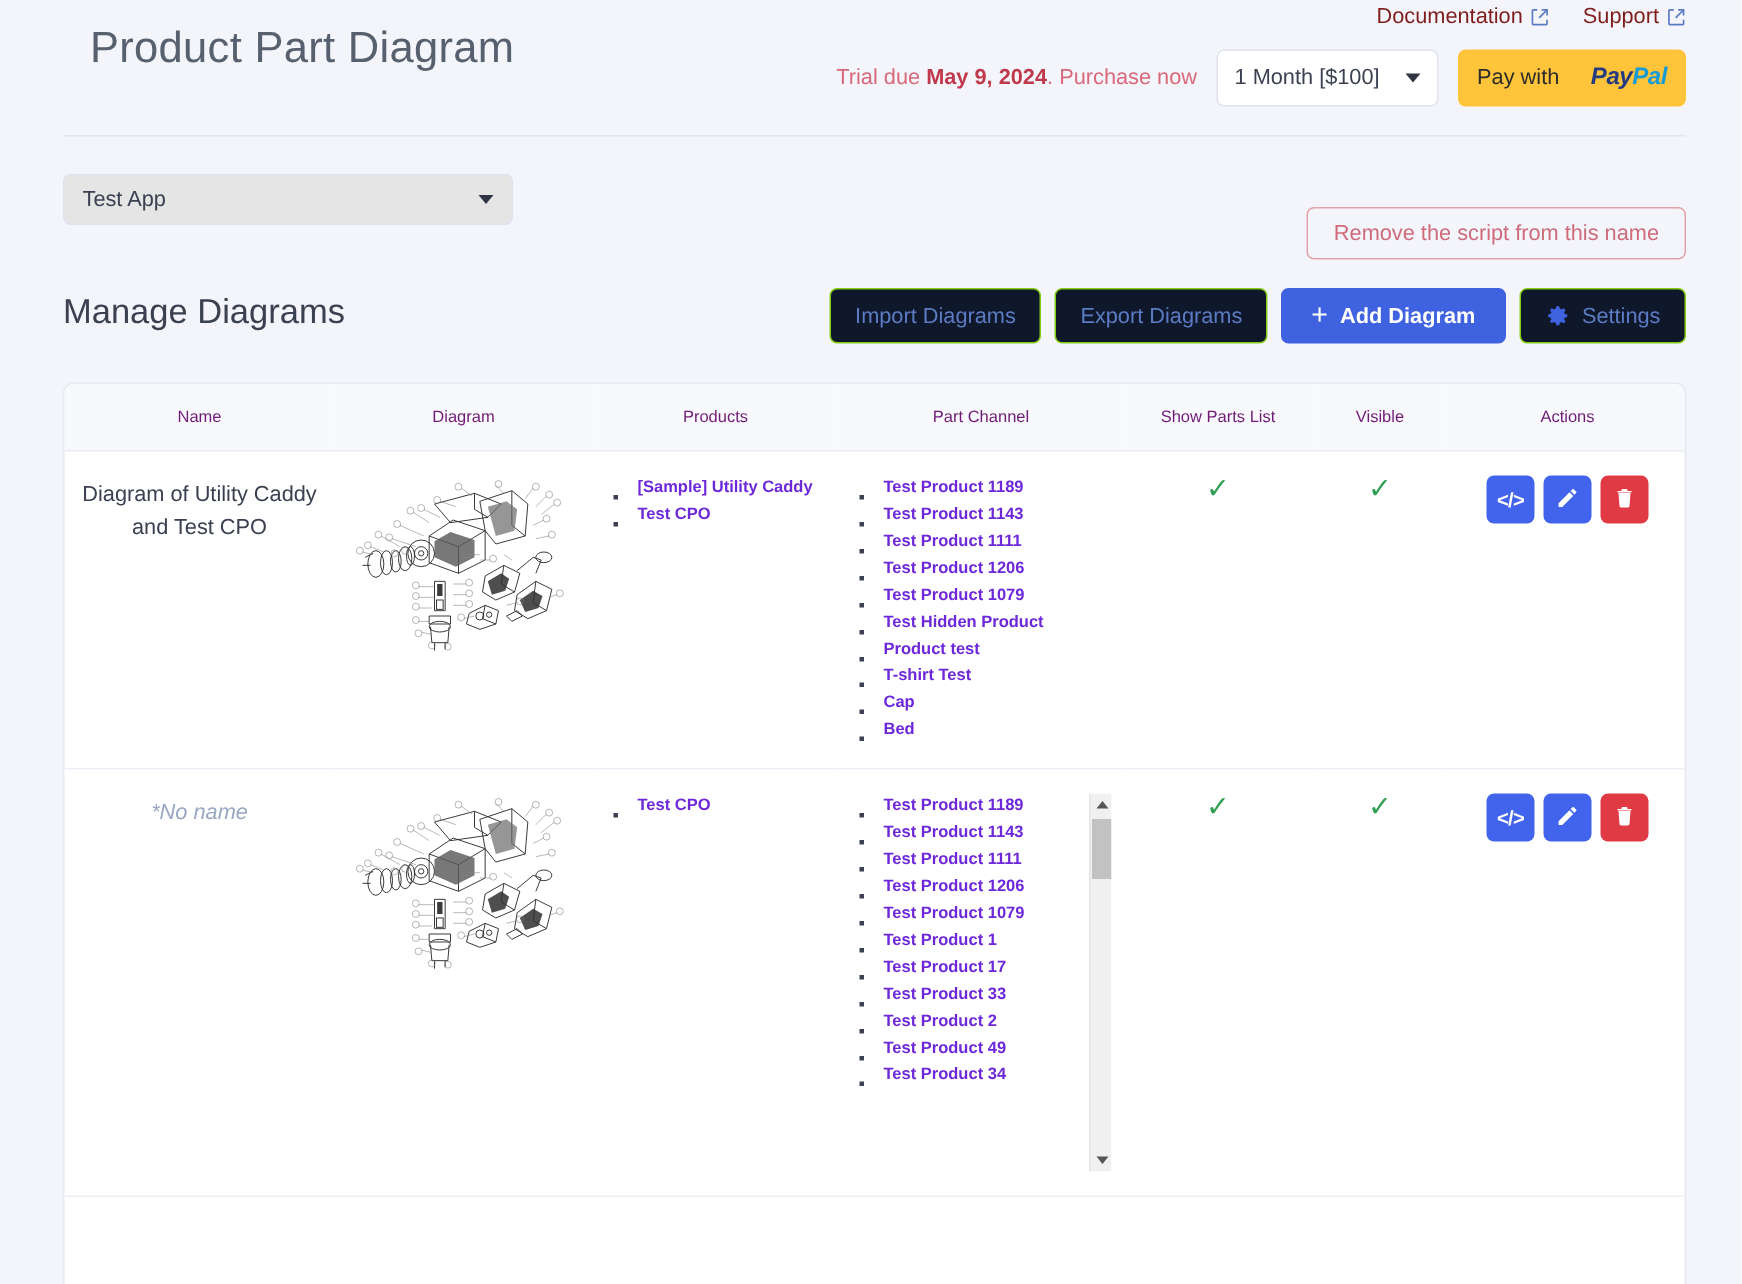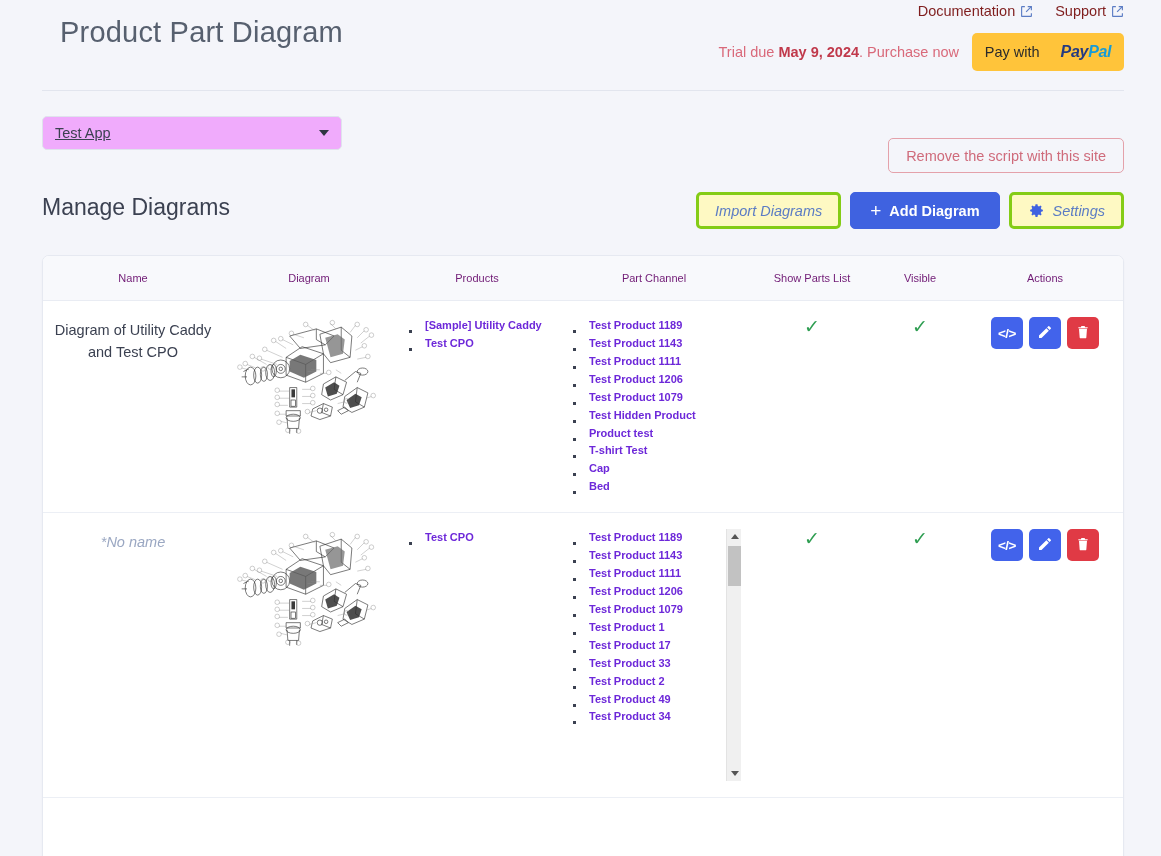--- a/index.html
+++ b/index.html
@@ -54,23 +54,23 @@
   }
   .pp-logo { font-weight: 700; font-style: italic; font-size: 16px; letter-spacing: -.3px; }
   .pp-a { color: #253b80; margin-left: 15px; } .pp-b { color: #179bd7; }
 
   .divider { position: absolute; left: 42px; right: 37px; top: 90px; height: 1px; background: #e2e5ee; }
 
   
   .channel-wrap { position: absolute; left: 42px; top: 116px; }
   .channel-label { font-size: 14px; font-weight: 700; color: #3b4151; margin-bottom: 9px; }
   .channel-select {
-    width: 300px; height: 34px; background: #f0abfc; border: 1px solid #dfe3ec; border-radius: 5px;
+    width: 300px; height: 34px; background: #e5e5e5; border: 1px solid #dfe3ec; border-radius: 5px;
     display: flex; align-items: center; padding: 0 12px; font-size: 14.5px; color: #3b4151;
-    position: relative; cursor: pointer; text-decoration: underline;
+    position: relative; cursor: pointer;
   }
   .channel-select .caret {
     position: absolute; right: 12px; top: 50%; transform: translateY(-50%);
     width: 0; height: 0; border-left: 5px solid transparent; border-right: 5px solid transparent;
     border-top: 6px solid #2f3542;
   }
 
   .remove-script-btn {
     position: absolute; right: 37px; top: 138px;
     height: 35px; padding: 0 17px; background: transparent;
@@ -79,21 +79,21 @@
   }
 
   
   .manage-title { position: absolute; left: 42px; top: 194px; font-size: 23px; font-weight: 400; color: #3b4151; }
   .toolbar { position: absolute; right: 37px; top: 192px; display: flex; gap: 9px; align-items: center; }
   .btn {
     height: 37px; padding: 0 16px; border-radius: 5px; font-size: 14.5px;
     display: inline-flex; align-items: center; gap: 8px; cursor: pointer;
     font-family: "Liberation Sans", sans-serif; white-space: nowrap;
   }
-  .btn-outline { background: #fef9c3; border: 3px solid #84cc16; color: #5b7cc4; font-style: italic; }
+  .btn-outline { background: #0f172a; border: 1px solid #84cc16; color: #5b7cc4; }
   .btn-primary { background: #3f62e0; border: 1px solid #3f62e0; color: #fff; font-weight: 700; padding: 0 19px; }
   .plus-ic { font-size: 19px; line-height: 1; font-weight: 400; }
   .gear-ic { width: 17px; height: 17px; display: inline-block; }
 
   
   .card {
     position: absolute; left: 42px; top: 255px; width: 1082px; height: 640px;
     background: #fff; border: 1px solid #e6e9f1; border-radius: 7px 7px 0 0;
     box-shadow: 0 1px 2px rgba(30,40,80,.04);
     overflow: hidden;
@@ -174,43 +174,48 @@
           <path d="M9.5 2H14v4.5"></path>
             <path d="M13.6 2.4 7.5 8.5"></path>
         </svg>
       </span>
     </a>
   </div>
 
   <div class="trialrow">
     <div class="trial-text"><span>Trial due </span><b>May 9, 2024</b><span>. Purchase now</span></div>
 
+    <div class="plan-select">
+      <span>1 Month [$100]</span>
+      <span class="caret"></span>
+    </div>
 
     <button class="paypal-btn">
       <span>Pay with</span>
       <span class="pp-logo"><span class="pp-a">Pay</span><span class="pp-b">Pal</span></span>
     </button>
   </div>
 
   <div class="divider"></div>
 </div>
 
 <div class="channel-wrap">
   <div class="channel-select">
     <span>Test App</span>
     <span class="caret"></span>
   </div>
 </div>
 
-<button class="remove-script-btn">Remove the script with this site</button>
+<button class="remove-script-btn">Remove the script from this name</button>
 
 <div class="manage-title">Manage Diagrams</div>
 
 <div class="toolbar">
   <button class="btn btn-outline">Import Diagrams</button>
+  <button class="btn btn-outline">Export Diagrams</button>
   <button class="btn btn-primary">
     <span class="plus-ic">+</span>
     <span>Add Diagram</span>
   </button>
   <button class="btn btn-outline">
     <span class="gear-ic">
       <svg viewBox="0 0 24 24" width="17" height="17" fill="#3f62e0">
         <path d="M12 8.3a3.7 3.7 0 1 0 0 7.4 3.7 3.7 0 0 0 0-7.4zm0 5.6a1.9 1.9 0 1 1 0-3.8 1.9 1.9 0 0 1 0 3.8z"></path>
         <path d="M21 13.2v-2.4l-2.3-.5a7 7 0 0 0-.7-1.7l1.3-2-1.7-1.7-2 1.3a7 7 0 0 0-1.7-.7L13.4 3h-2.8l-.5 2.5a7 7 0 0 0-1.7.7l-2-1.3-1.7 1.7 1.3 2a7 7 0 0 0-.7 1.7L3 10.8v2.4l2.3.5c.16.6.4 1.16.7 1.7l-1.3 2 1.7 1.7 2-1.3c.54.3 1.1.54 1.7.7l.5 2.5h2.8l.5-2.5c.6-.16 1.16-.4 1.7-.7l2 1.3 1.7-1.7-1.3-2c.3-.54.54-1.1.7-1.7l2.3-.5z"></path>
       </svg>

